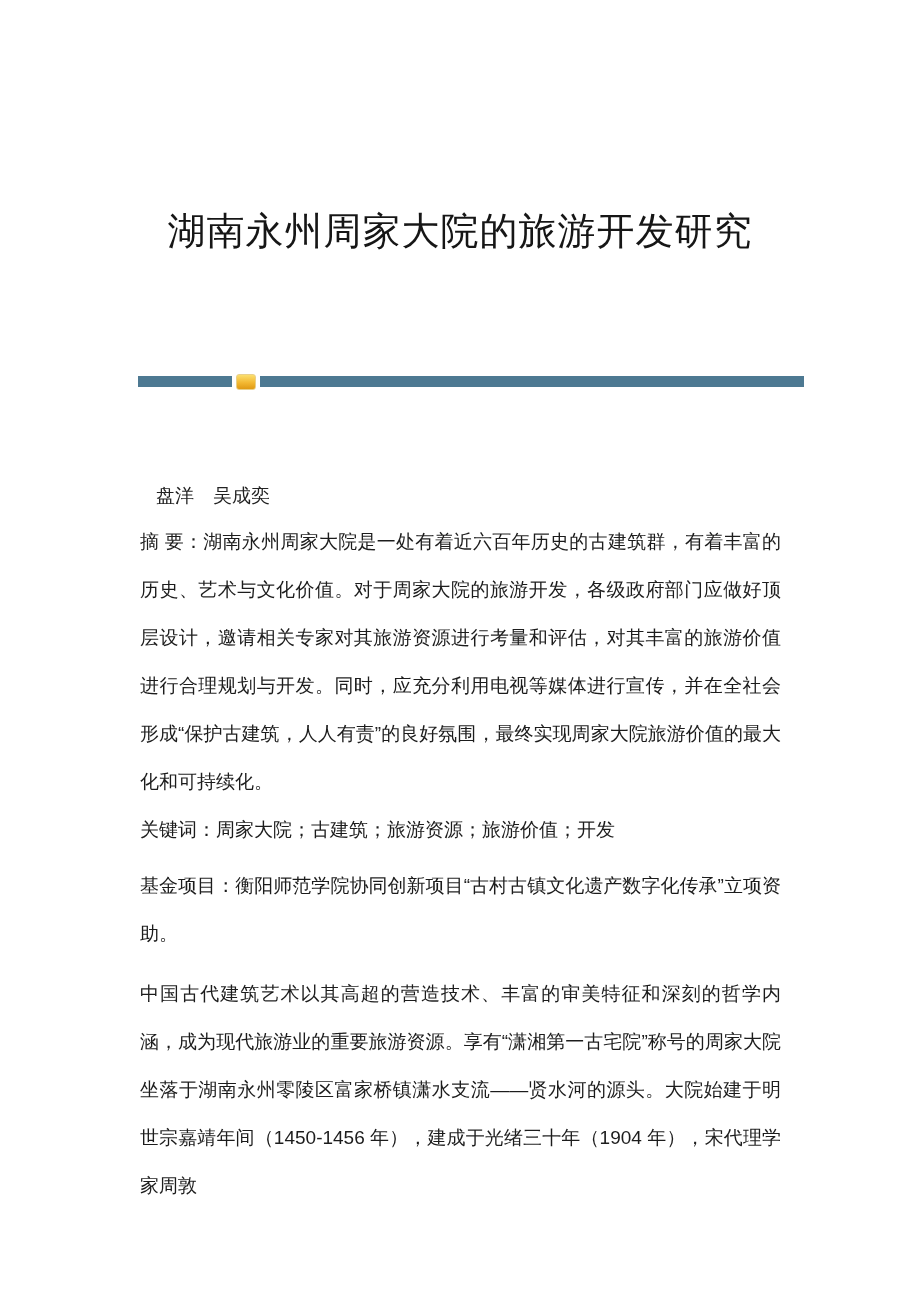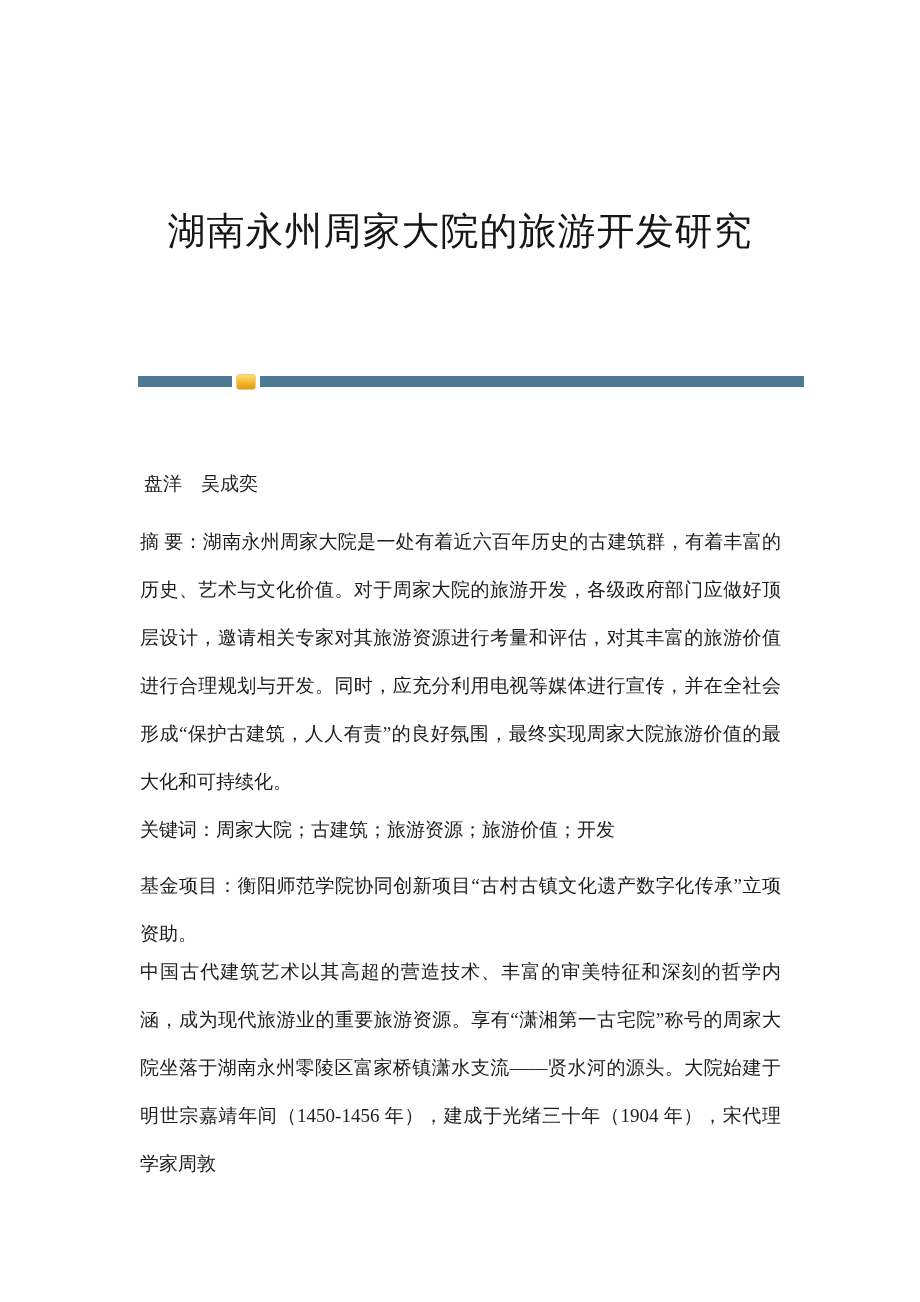--- a/index.html
+++ b/index.html
@@ -2,21 +2,21 @@
 <html><head>
 <meta charset="utf-8">
 <style>
   html, body { margin: 0; padding: 0; background: #ffffff; }
   .page {
     position: relative;
     width: 804px;
     height: 1302px;
     background: #ffffff;
     overflow: hidden;
-    font-family: Liberation Serif, serif;
+    font-family: Liberation Sans, sans-serif;
     color: #1c1c1c;
   }
   .doc-title {
     position: absolute;
     top: 208px;
     left: 0;
     width: 920px;
     margin: 0;
     text-align: center;
     font-size: 38px;
@@ -44,41 +44,41 @@
     height: 16px;
     margin: 0 4px;
     border-radius: 3px;
     border: 1px solid #e9d08a;
     box-sizing: border-box;
   }
   .authors {
     position: absolute;
     top: 467px;
     left: 140px;
-    margin: 4px;
+    margin: 16px;
     font-size: 19px;
     line-height: 26px;
     color: #222222;
   }
   .para {
     position: absolute;
     left: 140px;
     width: 641px;
     margin: 0;
     font-size: 19px;
     line-height: 48px;
     text-align: justify;
     text-justify: inter-ideograph;
     color: #1c1c1c;
     word-break: break-all;
   }
   .para-abstract { top: 518px; }
   .para-keywords { top: 806px; }
   .para-funding  { top: 862px; }
-  .para-body     { top: 948px; }
+  .para-body     { top: 970px; }
 </style>
 </head>
 <body>
 
 <div class="page">
 
   <h1 class="doc-title">湖南永州周家大院的旅游开发研究</h1>
 
   <div class="divider">
     <span class="seg seg-left" style="background: rgb(77, 121, 146);"></span>

